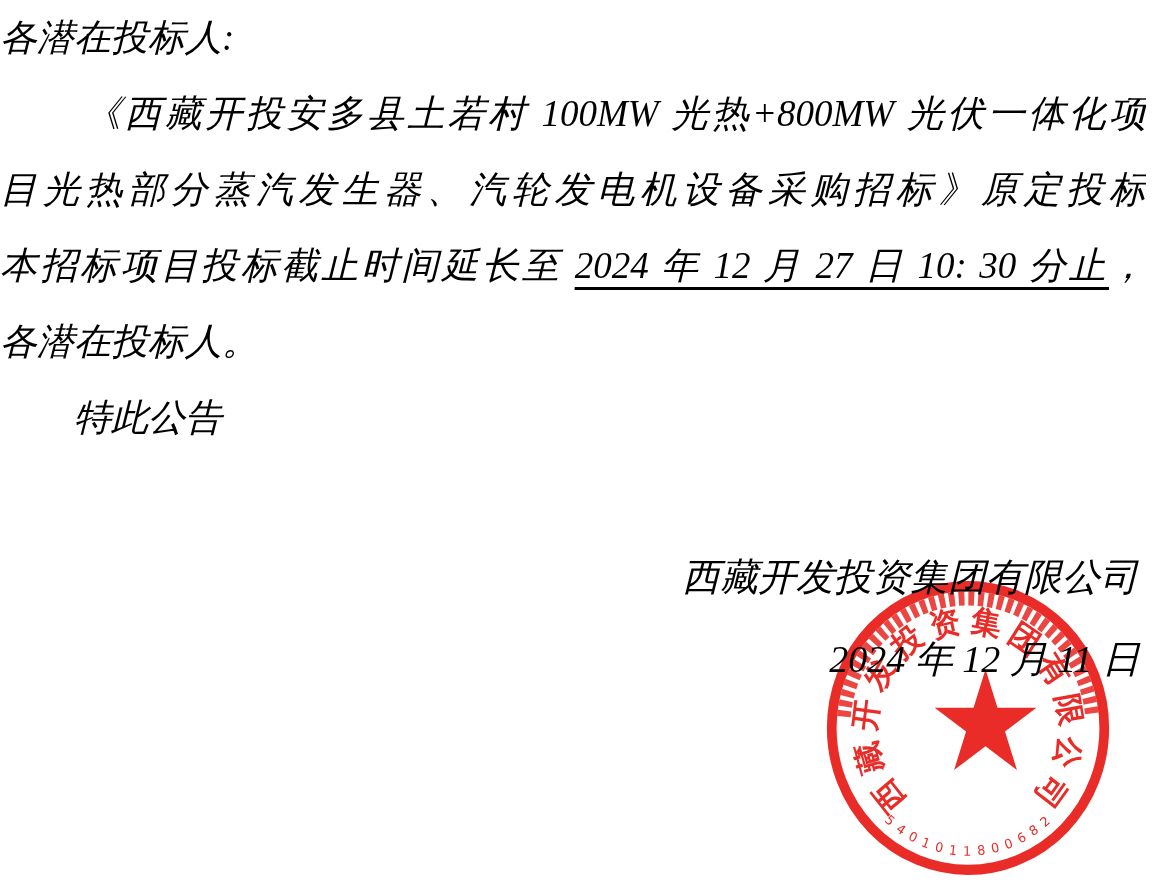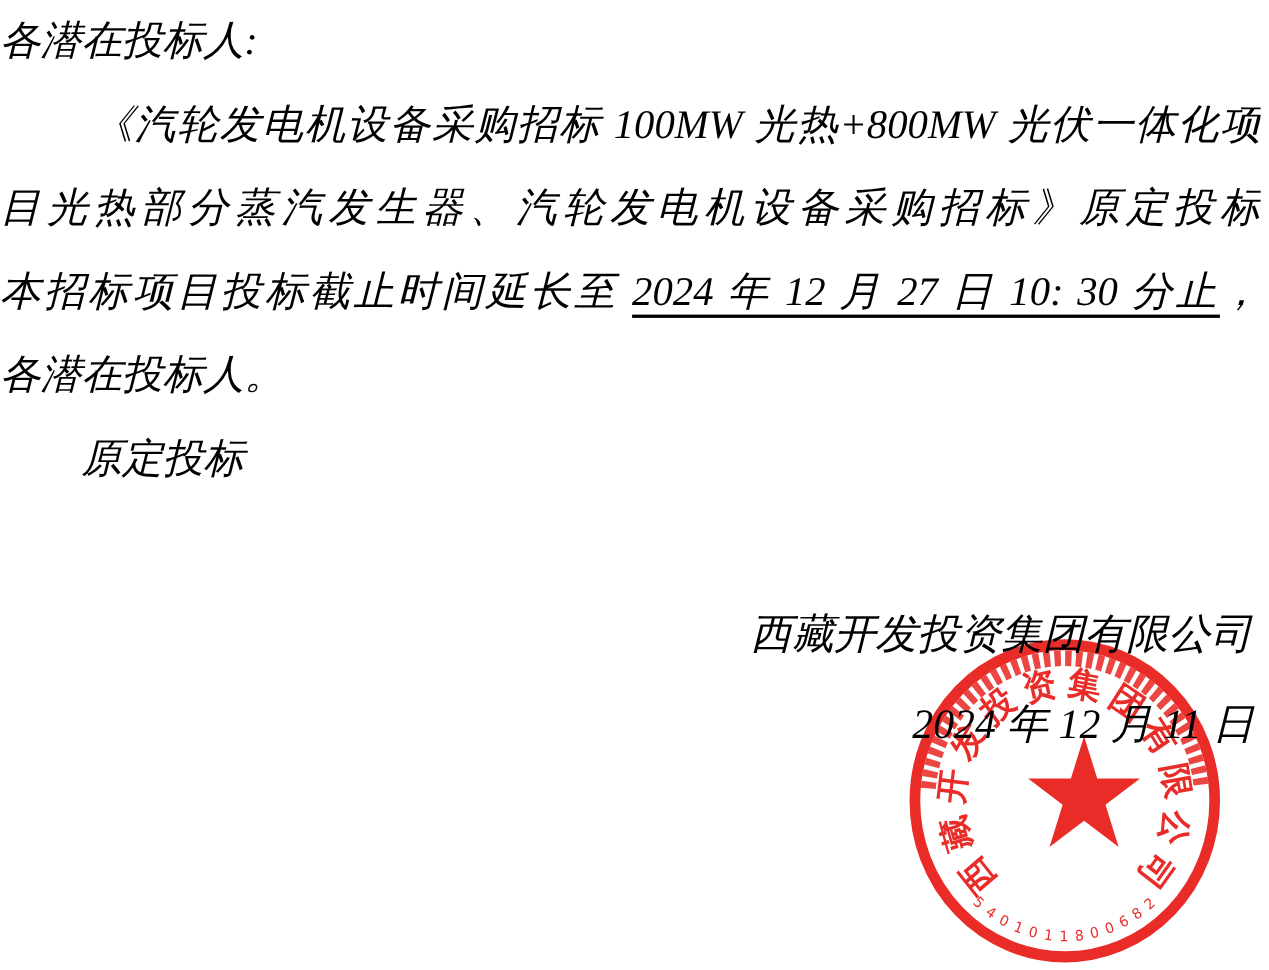--- a/index.html
+++ b/index.html
@@ -61,31 +61,31 @@
     font-family: "Liberation Serif", "DejaVu Serif", serif;
     font-weight: bold;
   }
 </style>
 </head>
 <body>
 
 <div class="doc">
   <div class="line">各潜在投标人:</div>
 
-  <div class="line just indent">《汽轮发电机设备采购招标 100MW 光热+800MW 光伏一体化项</div>
+  <div class="line just indent">《西藏开投安多县土若村 100MW 光热+800MW 光伏一体化项</div>
 
   <div class="line just">目光热部分蒸汽发生器、汽轮发电机设备采购招标》原定投标</div>
 
 
   <div class="line just"><span>本招标项目投标截止时间延长至 </span><span class="u">2024 年 12 月 27 日 10: 30 分止</span><span>，</span></div>
 
 
   <div class="line">各潜在投标人。</div>
 
-  <div class="line closing">原定投标</div>
+  <div class="line closing">特此公告</div>
 
   <div class="line sig">西藏开发投资集团有限公司</div>
 
   <div class="line date">2024 年 12 月 11 日</div>
 </div>
 
 <div class="seal">
   <svg viewBox="0 0 300 300" xmlns="http://www.w3.org/2000/svg" preserveAspectRatio="none">
 
     <circle cx="150" cy="150" r="140" fill="none" stroke-width="10" stroke="#e8201c"></circle>

